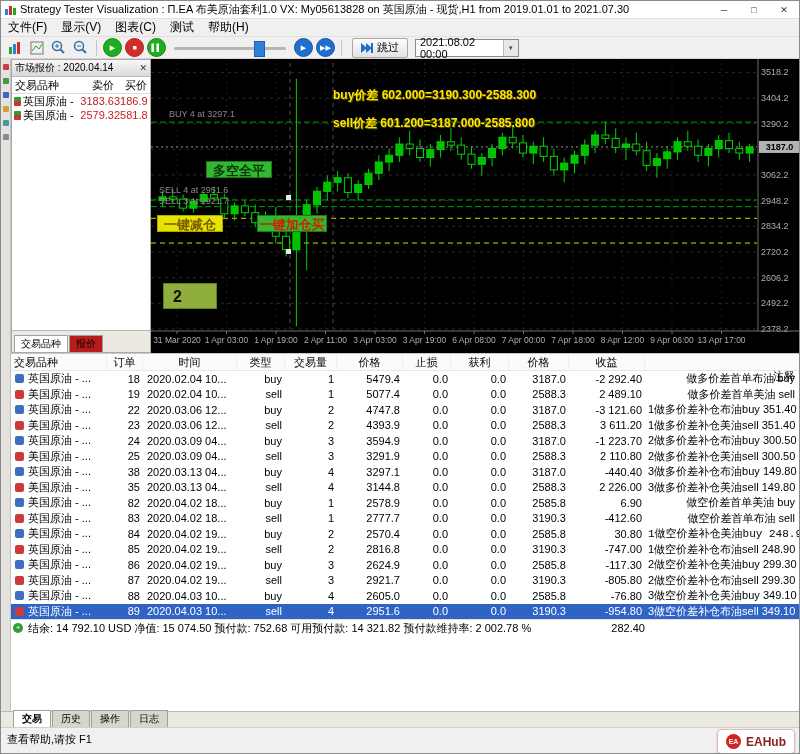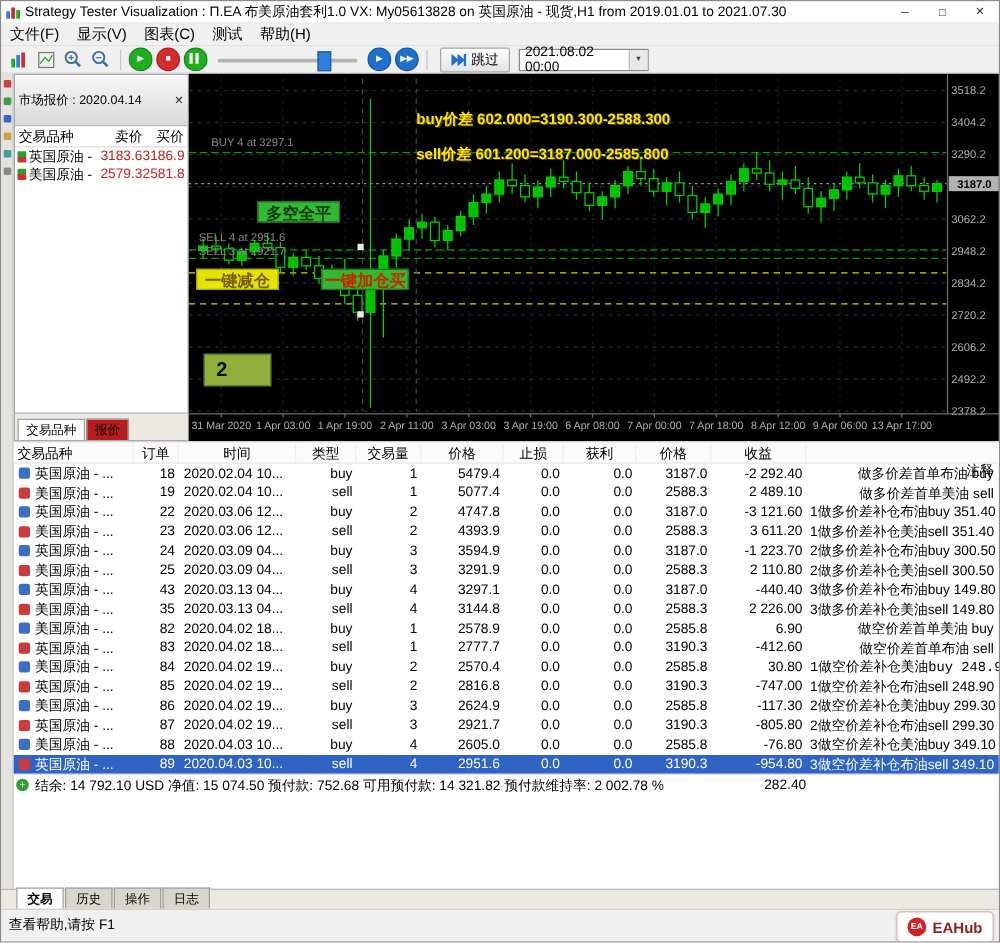--- a/index.html
+++ b/index.html
@@ -35,21 +35,21 @@
   #datecombo .dd{width:15px;height:16px;background:#e8e8e8;border-left:1px solid #bbb;display:flex;
                  align-items:center;justify-content:center;font-size:6px;color:#444;}
   
   #leftstrip{position:absolute;left:0;top:58px;width:10px;height:652px;background:#e4e2de;border-right:1px solid #c4c2be;
              display:flex;flex-direction:column;align-items:center;padding-top:5px;gap:8px;box-sizing:border-box;}
   .mini{width:6px;height:6px;border-radius:1px;}
   
   #market{position:absolute;left:10px;top:58px;width:140px;height:294px;background:#fff;border:1px solid #a9a9a9;
           box-sizing:border-box;display:flex;flex-direction:column;font-size:11px;}
   #mwheader{height:16px;background:linear-gradient(#f8f8f8,#d9d9d9);border-bottom:1px solid #bbb;display:flex;
-            align-items:center;padding:12px 3px;font-size:10px;flex:none;}
+            align-items:center;padding:0 3px;font-size:10px;flex:none;}
   #mwtitle{flex:1;white-space:nowrap;overflow:hidden;}
   #mwclose{font-size:9px;color:#333;}
   #mwcols{display:flex;height:16px;align-items:center;border-bottom:1px solid #dcdcdc;flex:none;color:#000;}
   .mwc0{width:62px;padding-left:3px;box-sizing:border-box;}
   .mwc1{width:40px;text-align:right;box-sizing:border-box;}
   .mwc2{width:36px;text-align:right;padding-right:3px;box-sizing:border-box;}
   .mw-row{display:flex;height:14px;align-items:center;flex:none;}
   .mw-sym{width:62px;display:flex;align-items:center;gap:2px;padding-left:2px;white-space:nowrap;overflow:hidden;box-sizing:border-box;}
   .mw-ic{width:7px;height:9px;border-radius:1px;background:linear-gradient(#2e9e2e 50%,#cc3333 50%);flex:none;}
   #mwfill{flex:1;}
@@ -541,21 +541,21 @@
           <div class="tc b7" style="width: 58px;">0.0</div>
           <div class="tc b8" style="width: 60px;">2588.3</div>
           <div class="tc b9" style="width: 76px;">2 110.80</div>
           <div class="tc b10" style="flex: 1 1 0%;">2做多价差补仓美油sell 300.50</div>
         </div>
         <div class="trow">
           <div class="tc b0" style="width: 96px;">
             <span class="sicon buy"></span>
             <span>英国原油 - ...</span>
           </div>
-          <div class="tc b1" style="width: 36px;">43</div>
+          <div class="tc b1" style="width: 36px;">38</div>
           <div class="tc b2" style="width: 94px;">2020.03.13 04...</div>
           <div class="tc b3" style="width: 48px;">buy</div>
           <div class="tc b4" style="width: 52px;">4</div>
           <div class="tc b5" style="width: 66px;">3297.1</div>
           <div class="tc b6" style="width: 48px;">0.0</div>
           <div class="tc b7" style="width: 58px;">0.0</div>
           <div class="tc b8" style="width: 60px;">3187.0</div>
           <div class="tc b9" style="width: 76px;">-440.40</div>
           <div class="tc b10" style="flex: 1 1 0%;">3做多价差补仓布油buy 149.80</div>
         </div>

